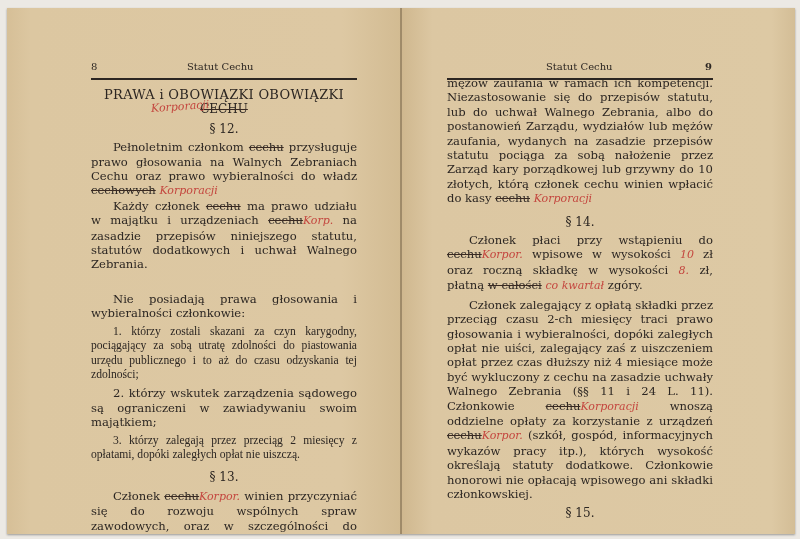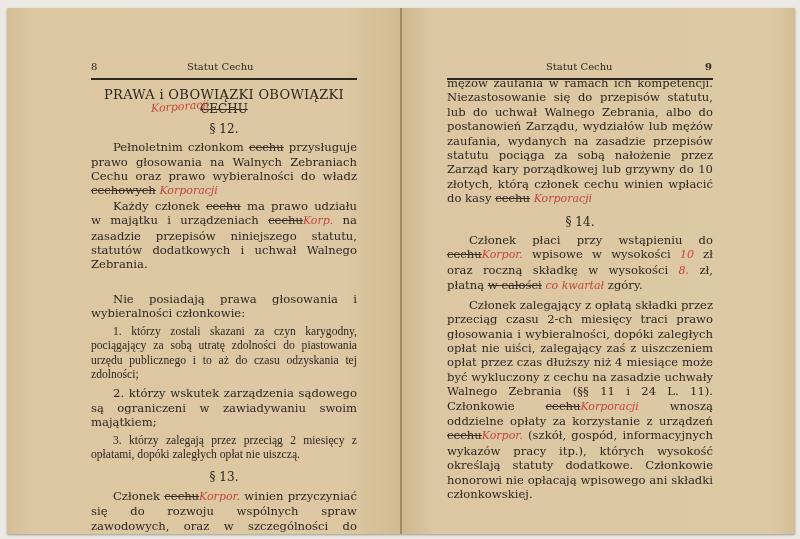--- a/index.html
+++ b/index.html
@@ -53,18 +53,19 @@
   <div class="page right">
     <div class="runhead" style="left:145px;">Statut Cechu</div>
     <div class="runhead" style="left:304px; font-weight:bold;">9</div>
     <div class="rule" style="left:46px; width:266px;"></div>
 
     <div class="text" style="left:46px; top:68px; width:266px;">
       <p><span>mężów zaufania w ramach ich kompetencji. Niezastosowanie się do przepisów statutu, lub do uchwał Walnego Zebrania, albo do postanowień Zarządu, wydziałów lub mężów zaufania, wydanych na zasadzie przepisów statutu pociąga za sobą nałożenie przez Zarząd kary porządkowej lub grzywny do 10 złotych, którą członek cechu winien wpłacić do kasy </span><span class="strike">cechu</span> <span class="hand">Korporacji</span></p>
       <p class="sec" style="margin-top:8px !important;">§ 14.</p>
       <p class="ind"><span>Członek płaci przy wstąpieniu do </span><span class="strike">cechu</span><span class="hand">Korpor.</span><span> wpisowe w wysokości </span><span class="hand">10</span><span> zł oraz roczną składkę w wysokości </span><span class="hand">8.</span><span> zł, płatną </span><span class="strike">w całości</span> <span class="hand">co kwartał</span><span> zgóry.</span></p>
       <p class="ind" style="margin-top:4px;"><span>Członek zalegający z opłatą składki przez przeciąg czasu 2-ch miesięcy traci prawo głosowania i wybieralności, dopóki zaległych opłat nie uiści, zalegający zaś z uiszczeniem opłat przez czas dłuższy niż 4 miesiące może być wykluczony z cechu na zasadzie uchwały Walnego Zebrania (§§ 11 i 24 L. 11). Członkowie </span><span class="strike">cechu</span><span class="hand">Korporacji</span><span> wnoszą oddzielne opłaty za korzystanie z urządzeń </span><span class="strike">cechu</span><span class="hand">Korpor.</span><span> (szkół, gospód, informacyjnych wykazów pracy itp.), których wysokość określają statuty dodatkowe. Członkowie honorowi nie opłacają wpisowego ani składki członkowskiej.</span></p>
+      <p class="sec">§ 15.</p>
 
     </div>
   </div>
 
   <div class="gutter"></div>
 </div>
 
 </body></html>

